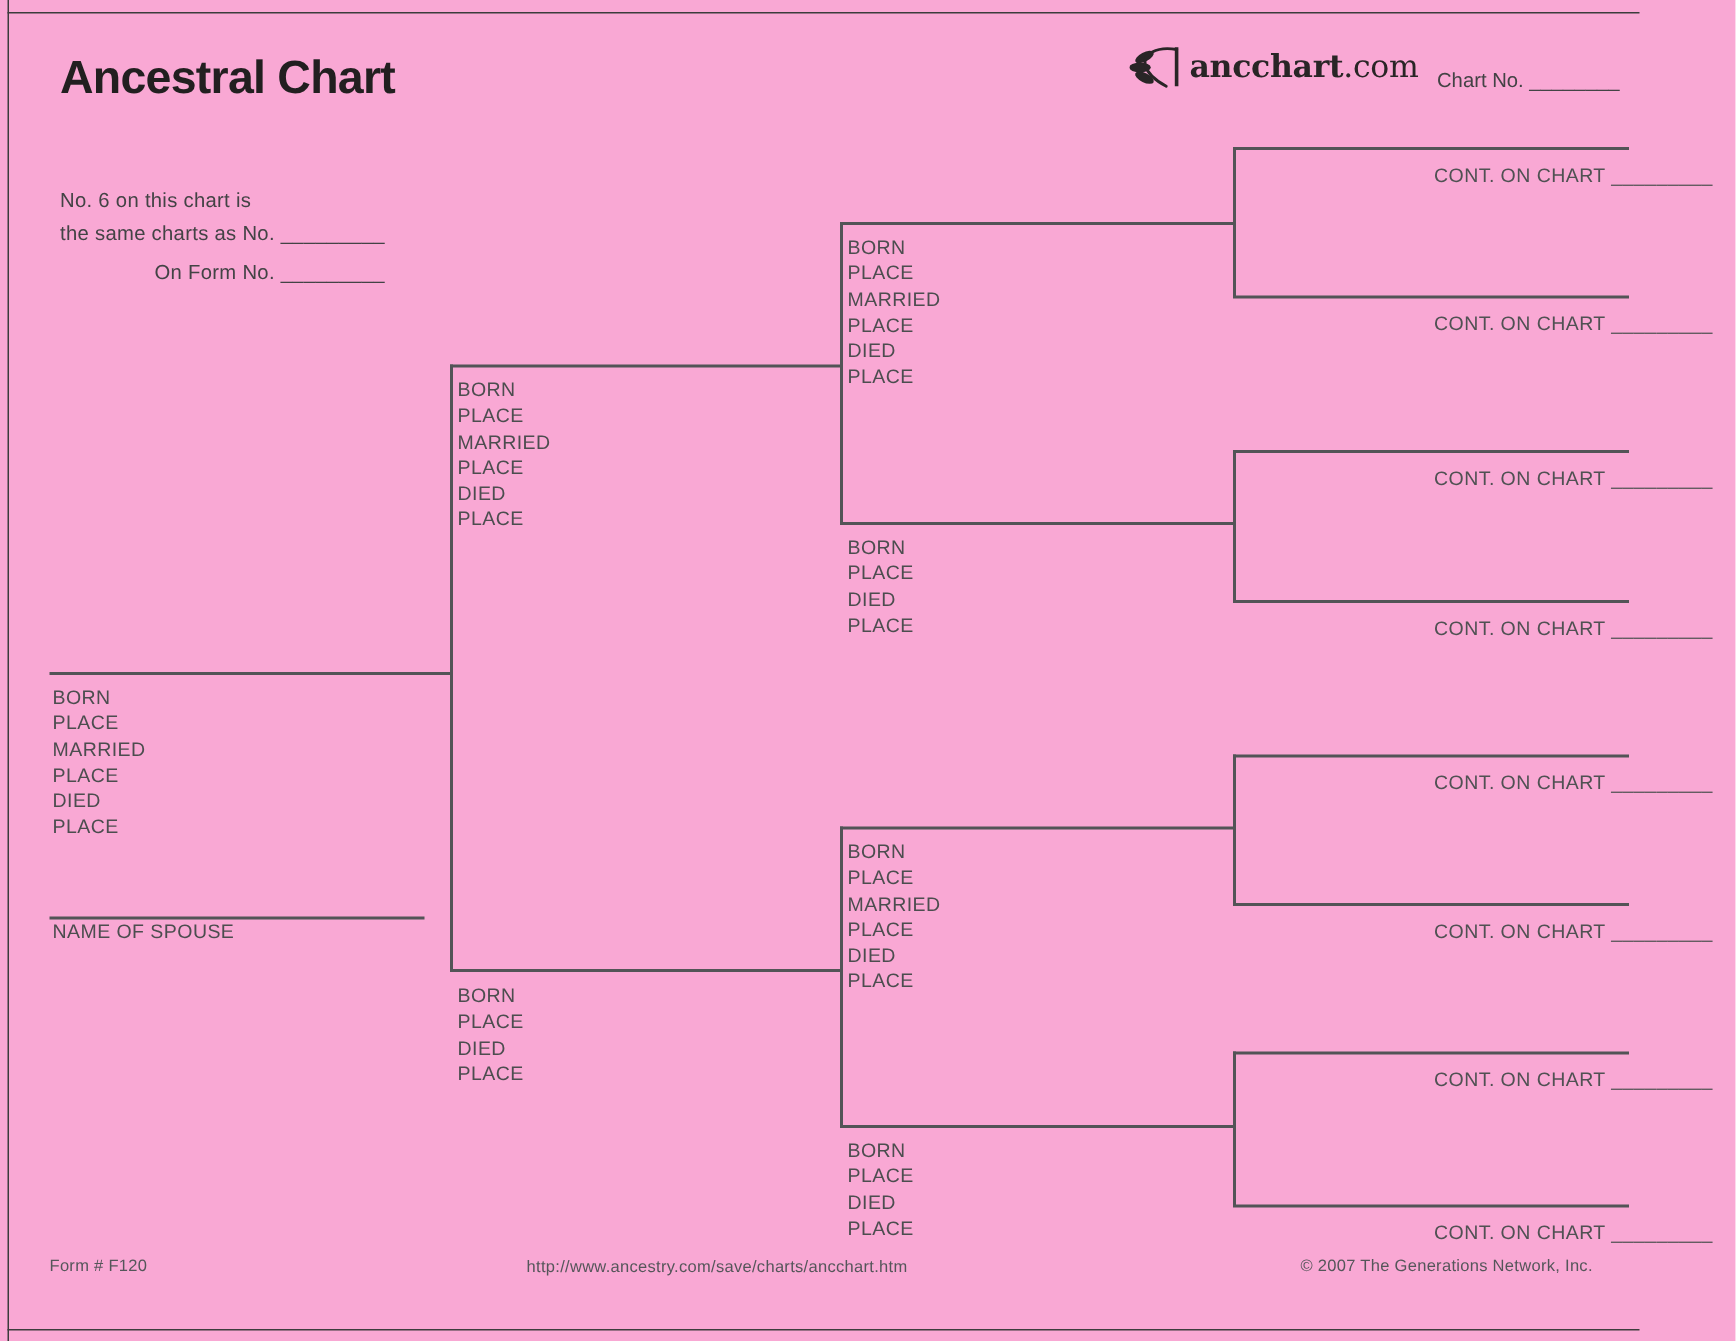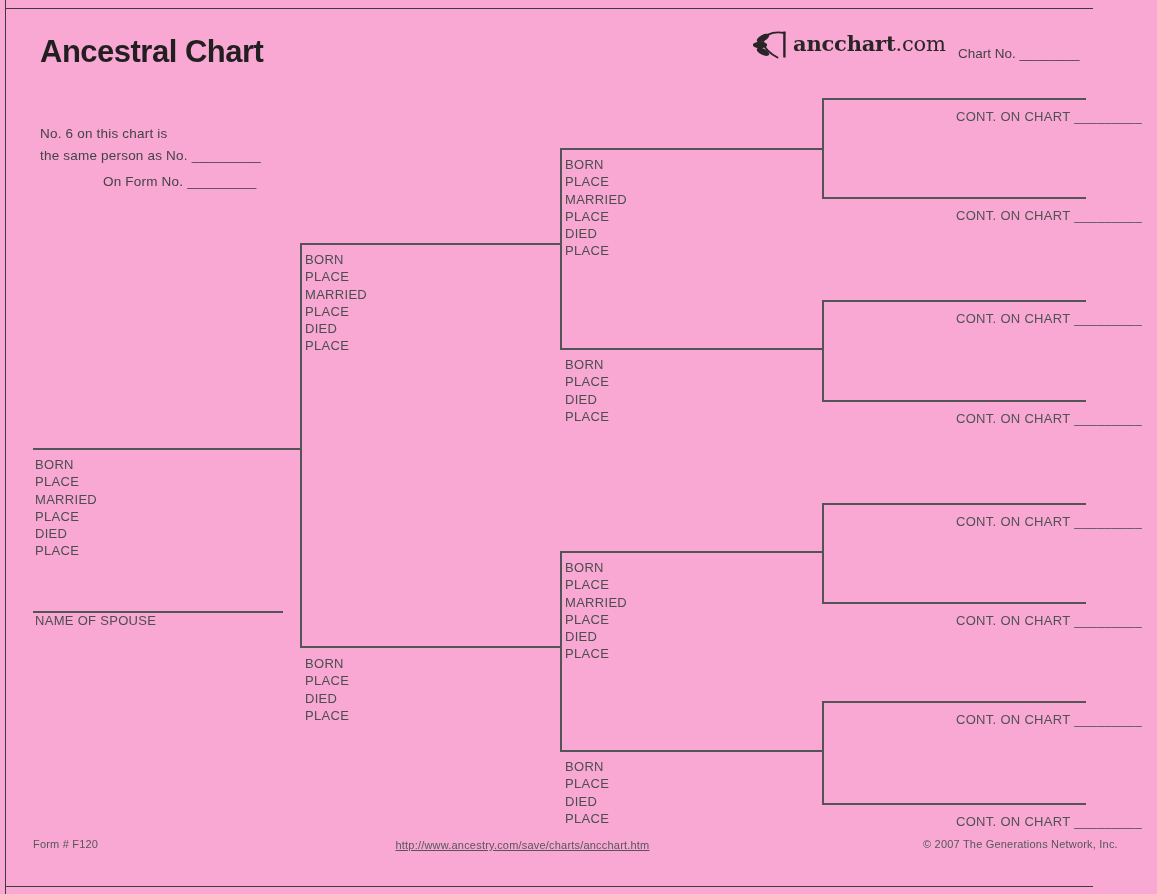--- a/index.html
+++ b/index.html
@@ -36,36 +36,36 @@
   
   .lbl-block { position:absolute; font-size:13px; line-height:17.3px; color:#4c4d4f; letter-spacing:0.3px; }
   .lbl-block span { display:block; }
 
   .spouse-lbl { position:absolute; left:35px; top:613px; font-size:13px; color:#4c4d4f; letter-spacing:0.3px; }
 
   .cont { position:absolute; left:956px; font-size:13px; color:#505153; letter-spacing:0.3px; white-space:nowrap; }
 
   
   .footer-txt { position:absolute; font-size:11px; color:#55565a; letter-spacing:0.2px; }
-  .footer-url { left:0; width:1045px; text-align:center;text-decoration:underline; }
+  .footer-url { left:0; width:956px; text-align:center; }
 </style>
 </head>
 <body>
 
 <div class="page">
 
   <div class="edge" style="left:5px; top:0; width:1px; height:894px;"></div>
   <div class="edge" style="left:5px; top:8px; width:1088px; height:1px;"></div>
   <div class="edge" style="left:5px; top:886px; width:1088px; height:1px;"></div>
 
   <div class="title">Ancestral Chart</div>
 
   <div class="note" style="left:40px; top:126px;">No. 6 on this chart is</div>
   <div class="note" style="left:40px; top:148px;">
-    <span>the same person as No.</span>
+    <span>the same charts as No.</span>
     <span>_________</span>
   </div>
   <div class="note" style="left:103px; top:174px;">
     <span>On Form No.</span>
     <span>_________</span>
   </div>
 
   <div class="logo">
     <span>
       <svg width="36" height="29" viewBox="0 0 36 29" aria-hidden="true">
@@ -202,15 +202,15 @@
     <span>CONT. ON CHART</span>
     <span>_________</span>
   </div>
   <div class="cont" style="top:814px;">
     <span>CONT. ON CHART</span>
     <span>_________</span>
   </div>
 
   <div class="footer-txt" style="left:33px; top:838px;">Form # F120</div>
   <div class="footer-txt footer-url" style="top:839px;">http://www.ancestry.com/save/charts/ancchart.htm</div>
-  <div class="footer-txt" style="left:923px; top:838px;text-align:center;">© 2007 The Generations Network, Inc.</div>
+  <div class="footer-txt" style="left:867px; top:838px;text-align:center;">© 2007 The Generations Network, Inc.</div>
 
 </div>
 
 </body></html>

